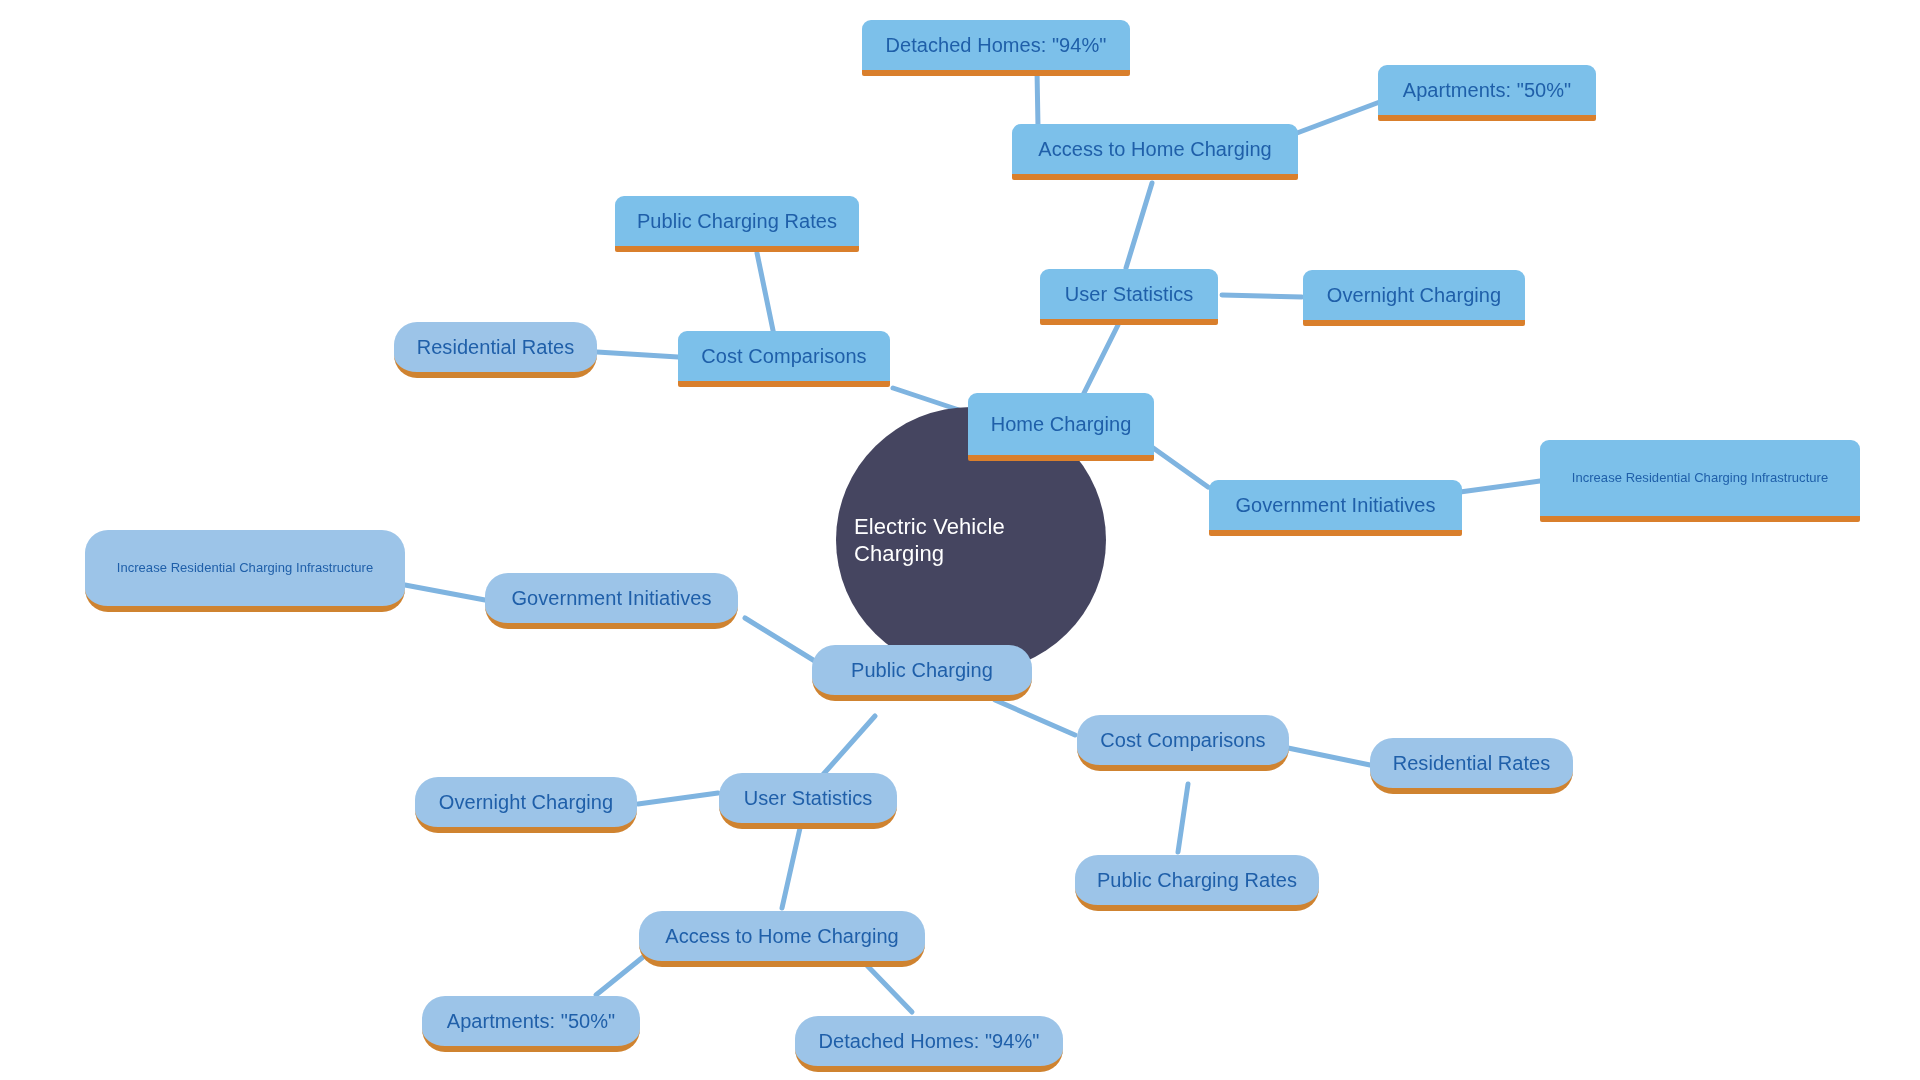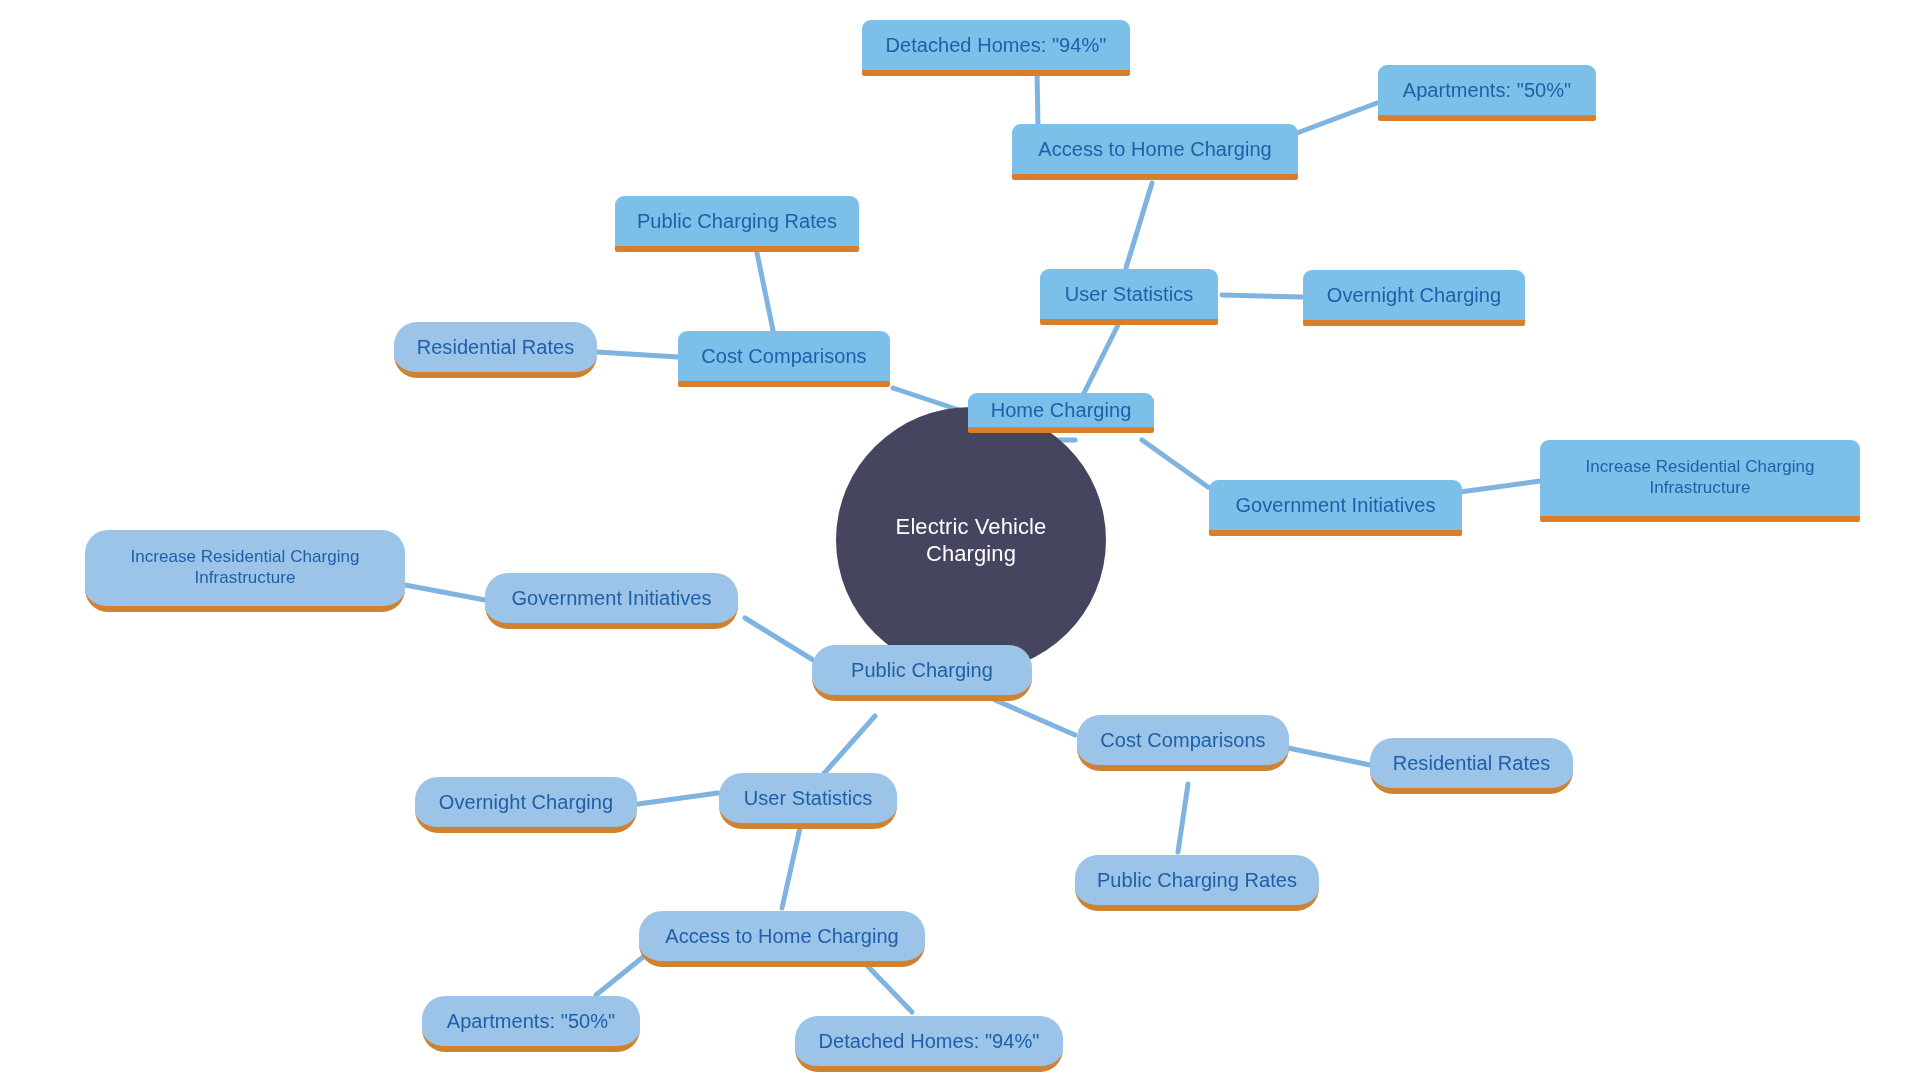--- a/index.html
+++ b/index.html
@@ -40,21 +40,20 @@
     display: flex;
     align-items: center;
     justify-content: center;
     box-sizing: border-box;
   }
   .root-label {
     color: #ffffff;
     font-size: 22px;
     font-weight: 400;
     letter-spacing: 0.1px;
-    text-align: center;
     line-height: 1.25;
     padding: 0 18px;
   }
 
   
   .mm-node {
     position: absolute;
     box-sizing: border-box;
     background: #7cc0ea;
     border-bottom: 6px solid #d97f2c;
@@ -75,21 +74,21 @@
   .mm-label {
     color: #1f5fa9;
     font-size: 20px;
     font-weight: 400;
     line-height: 1.22;
     letter-spacing: 0.05px;
     padding: 0 12px;
     white-space: pre-line;
   }
   .mm-node.two-line .mm-label {
-    font-size: 17px;
+    font-size: 13px;
   }
 </style>
 </head>
 <body>
 
 <div id="canvas">
 
   <svg id="edge-layer" viewBox="0 0 1920 1080" preserveAspectRatio="none">
     <g stroke="#7fb4e0" stroke-width="5" fill="none" stroke-linecap="round">
 
@@ -170,21 +169,21 @@
     </div>
 
     <div class="mm-node pale" style="left:394px; top:322px; width:203px; height:56px;">
       <span class="mm-label">Residential Rates</span>
     </div>
 
     <div class="mm-node" style="left:678px; top:331px; width:212px; height:56px;">
       <span class="mm-label">Cost Comparisons</span>
     </div>
 
-    <div class="mm-node" style="left:968px; top:393px; width:186px; height:40px;">
+    <div class="mm-node" style="left:968px; top:393px; width:186px; height:68px;">
       <span class="mm-label">Home Charging</span>
     </div>
 
     <div class="mm-node" style="left:1209px; top:480px; width:253px; height:56px;">
       <span class="mm-label">Government Initiatives</span>
     </div>
 
     <div class="mm-node two-line" style="left:1540px; top:440px; width:320px; height:82px;">
       <span class="mm-label">Increase Residential Charging Infrastructure</span>
     </div>

